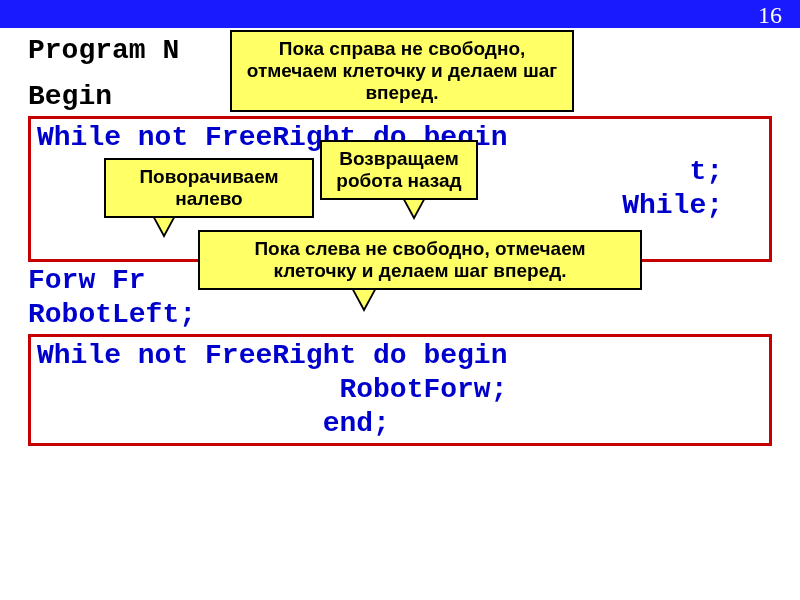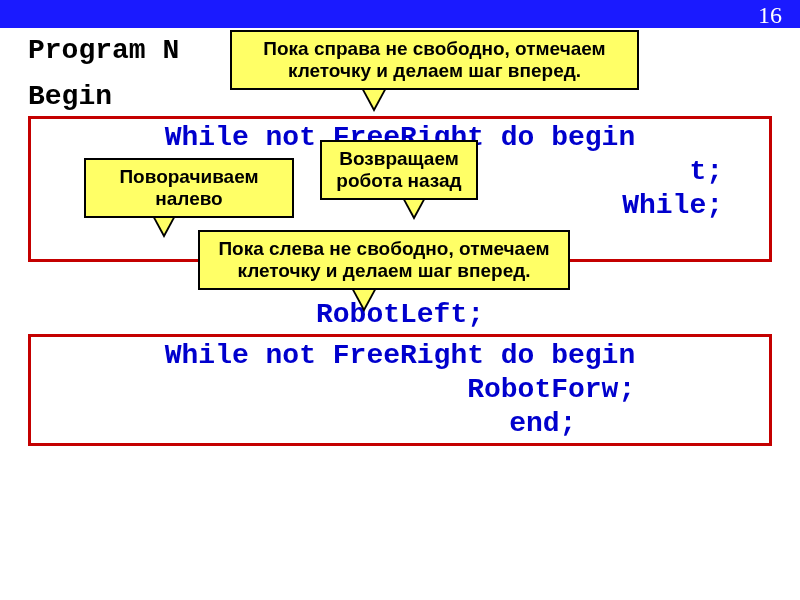--- a/index.html
+++ b/index.html
@@ -31,21 +31,21 @@
     left: 28px;
     top: 34px;
     width: 744px;
   }
   .codeline {
     font-size: 28px;
     font-weight: bold;
     line-height: 34px;
     white-space: pre;
   }
-  .kw { color: #0000cd; text-align: center; }
+  .kw { color: #0000cd; }
   .bk { color: #000000; margin-top: 12px; }
   .codebox {
     border: 3px solid #c40000;
     padding: 2px 6px 2px 6px;
     margin: 2px 0;
     background: #fff;
   }
   
   .callout {
     position: absolute;
@@ -99,23 +99,23 @@
   <div class="codeline kw">RobotLeft;</div>
 
   <div class="codebox">
     <div class="codeline kw">While not FreeRight do begin</div>
     <div class="codeline kw">                  RobotForw;</div>
     <div class="codeline kw">                 end;</div>
   </div>
 
 </div>
 
-<div class="callout" style="left:230px; top:30px; width:409px;">Пока справа не свободно, отмечаем клеточку и делаем шаг вперед.</div>
+<div class="callout" style="left:230px; top:30px; width:344px;">Пока справа не свободно, отмечаем клеточку и делаем шаг вперед.</div>
 <div class="tail down" style="left:360px; top:86px;"></div>
 
 <div class="callout" style="left:320px; top:140px; width:158px;">Возвращаем робота назад</div>
 <div class="tail down" style="left:400px; top:194px;"></div>
 
-<div class="callout" style="left:84px; top:158px; width:210px;">Поворачиваем налево</div>
+<div class="callout" style="left:104px; top:158px; width:210px;">Поворачиваем налево</div>
 <div class="tail down" style="left:150px; top:212px;"></div>
 
-<div class="callout" style="left:198px; top:230px; width:372px;">Пока слева не свободно, отмечаем клеточку и делаем шаг вперед.</div>
+<div class="callout" style="left:198px; top:230px; width:444px;">Пока слева не свободно, отмечаем клеточку и делаем шаг вперед.</div>
 <div class="tail down" style="left:350px; top:286px;"></div>
 
 </body></html>

